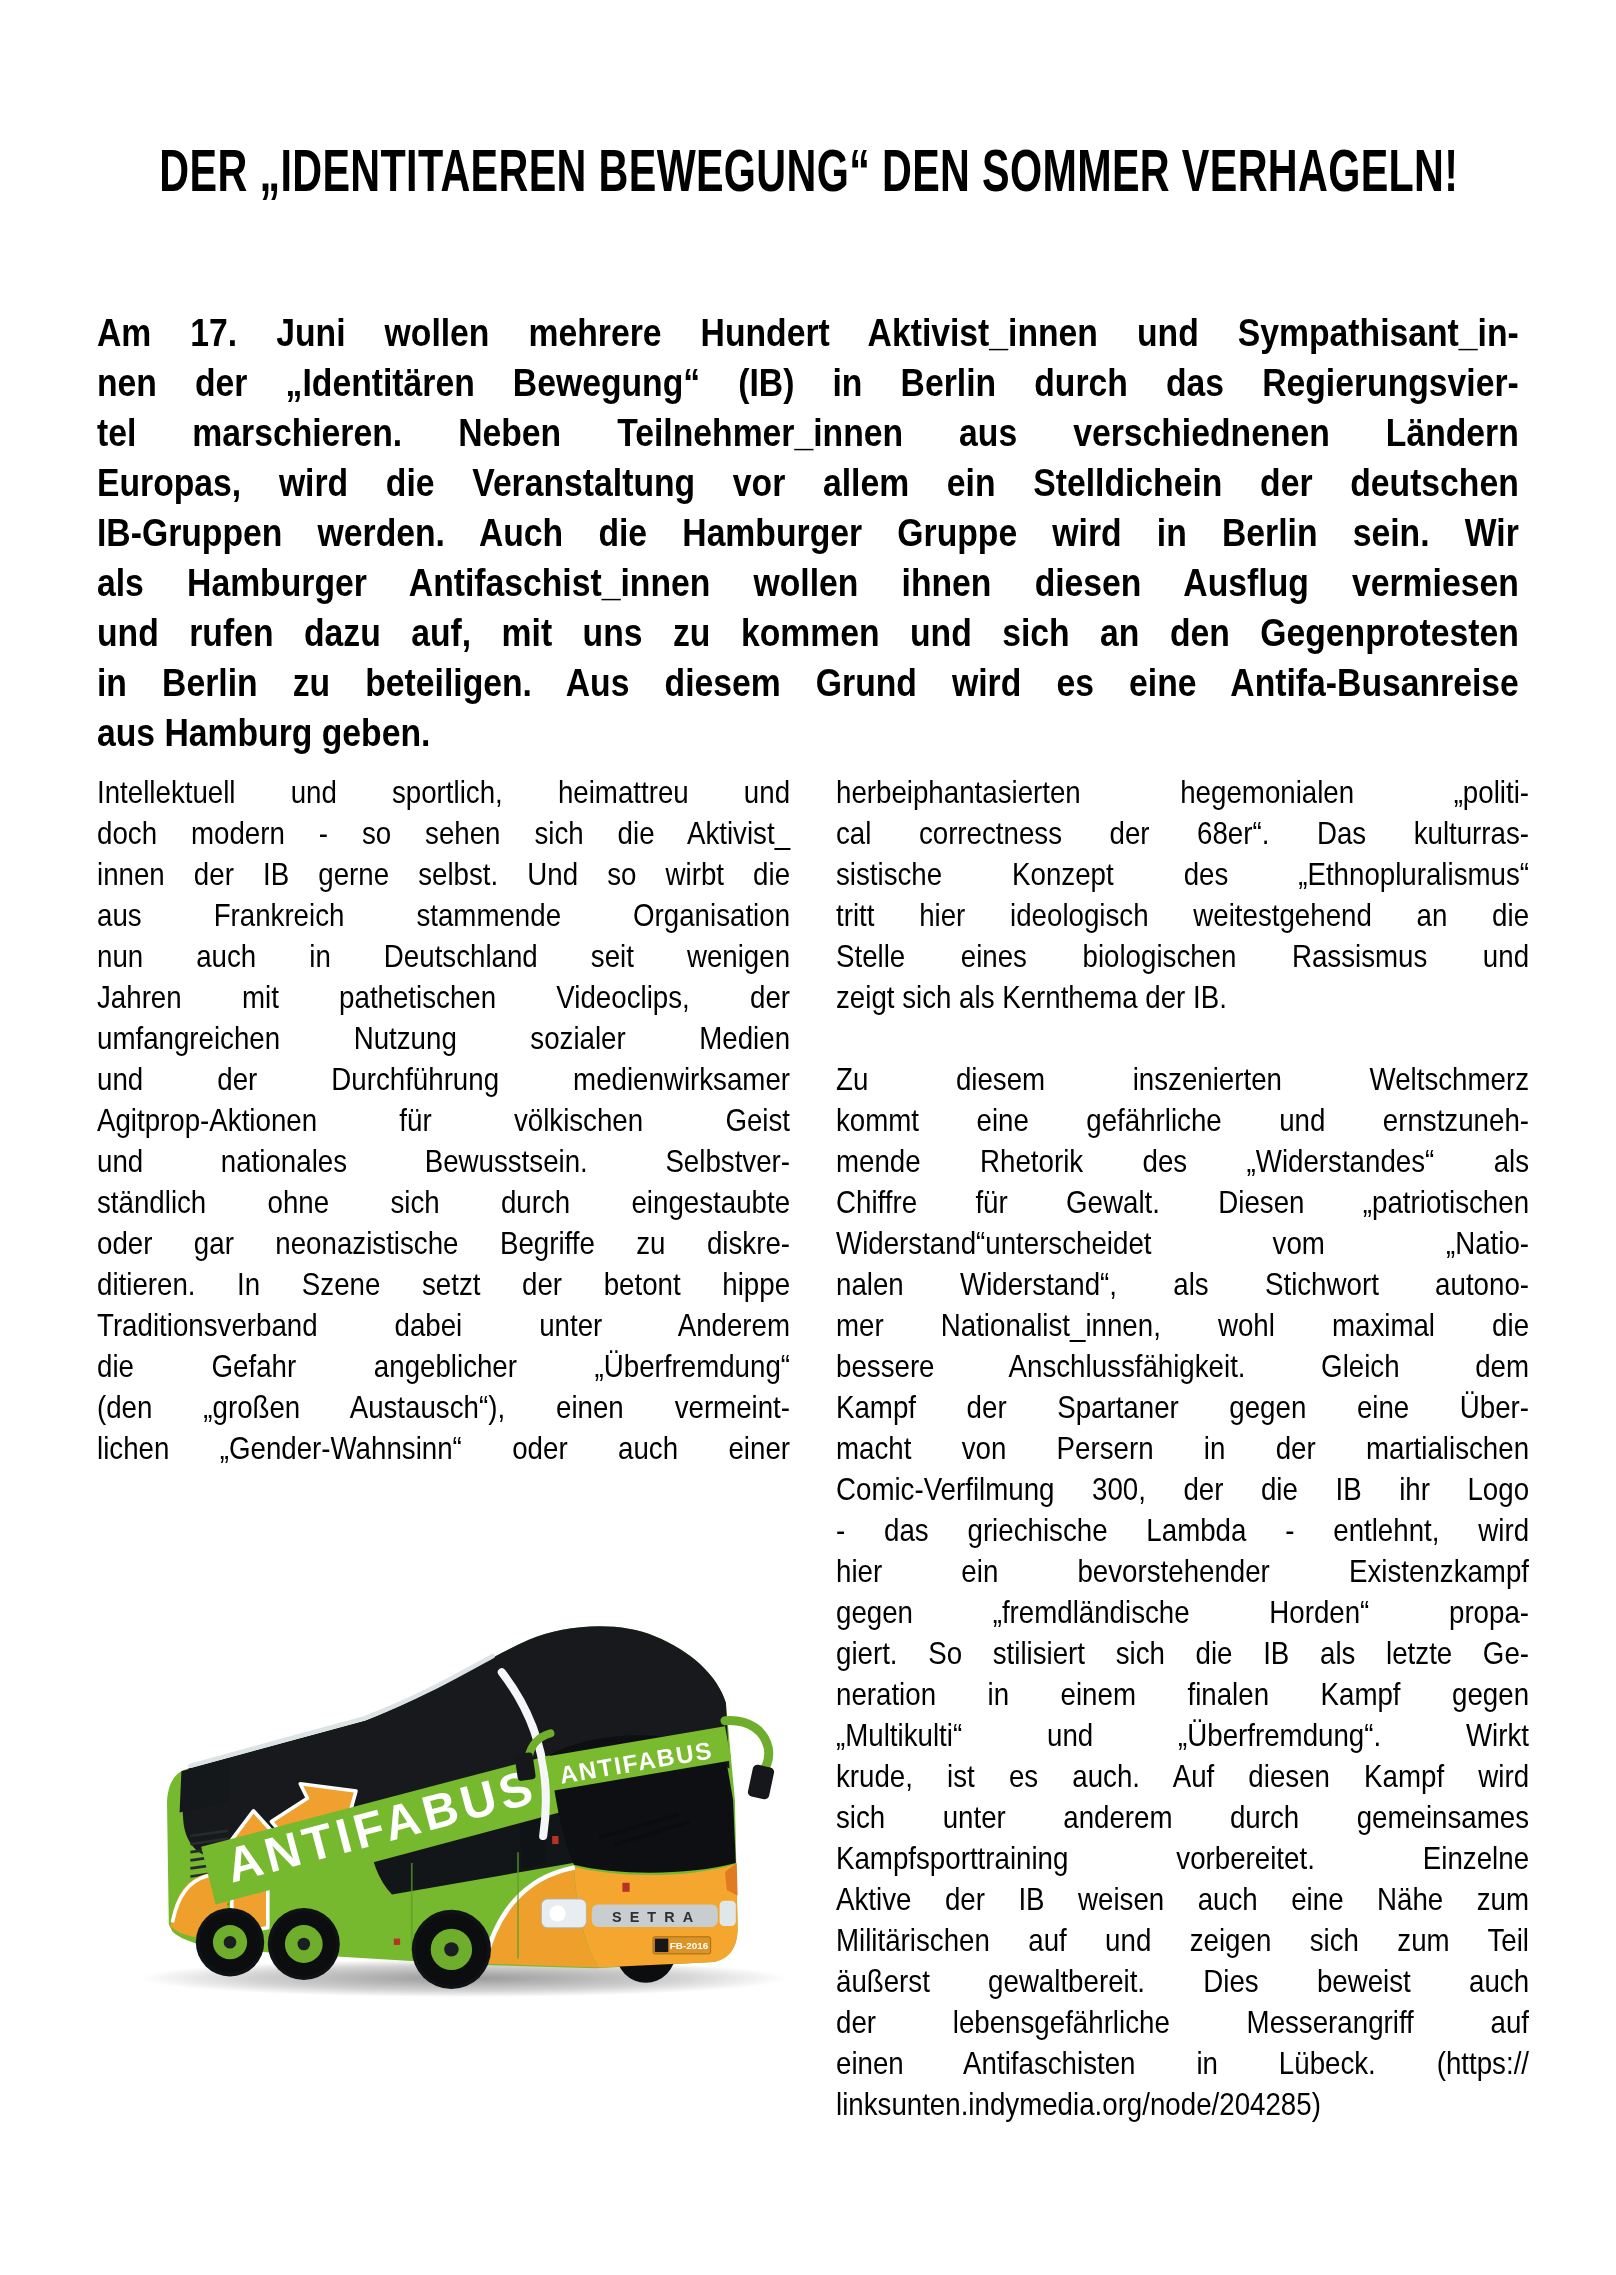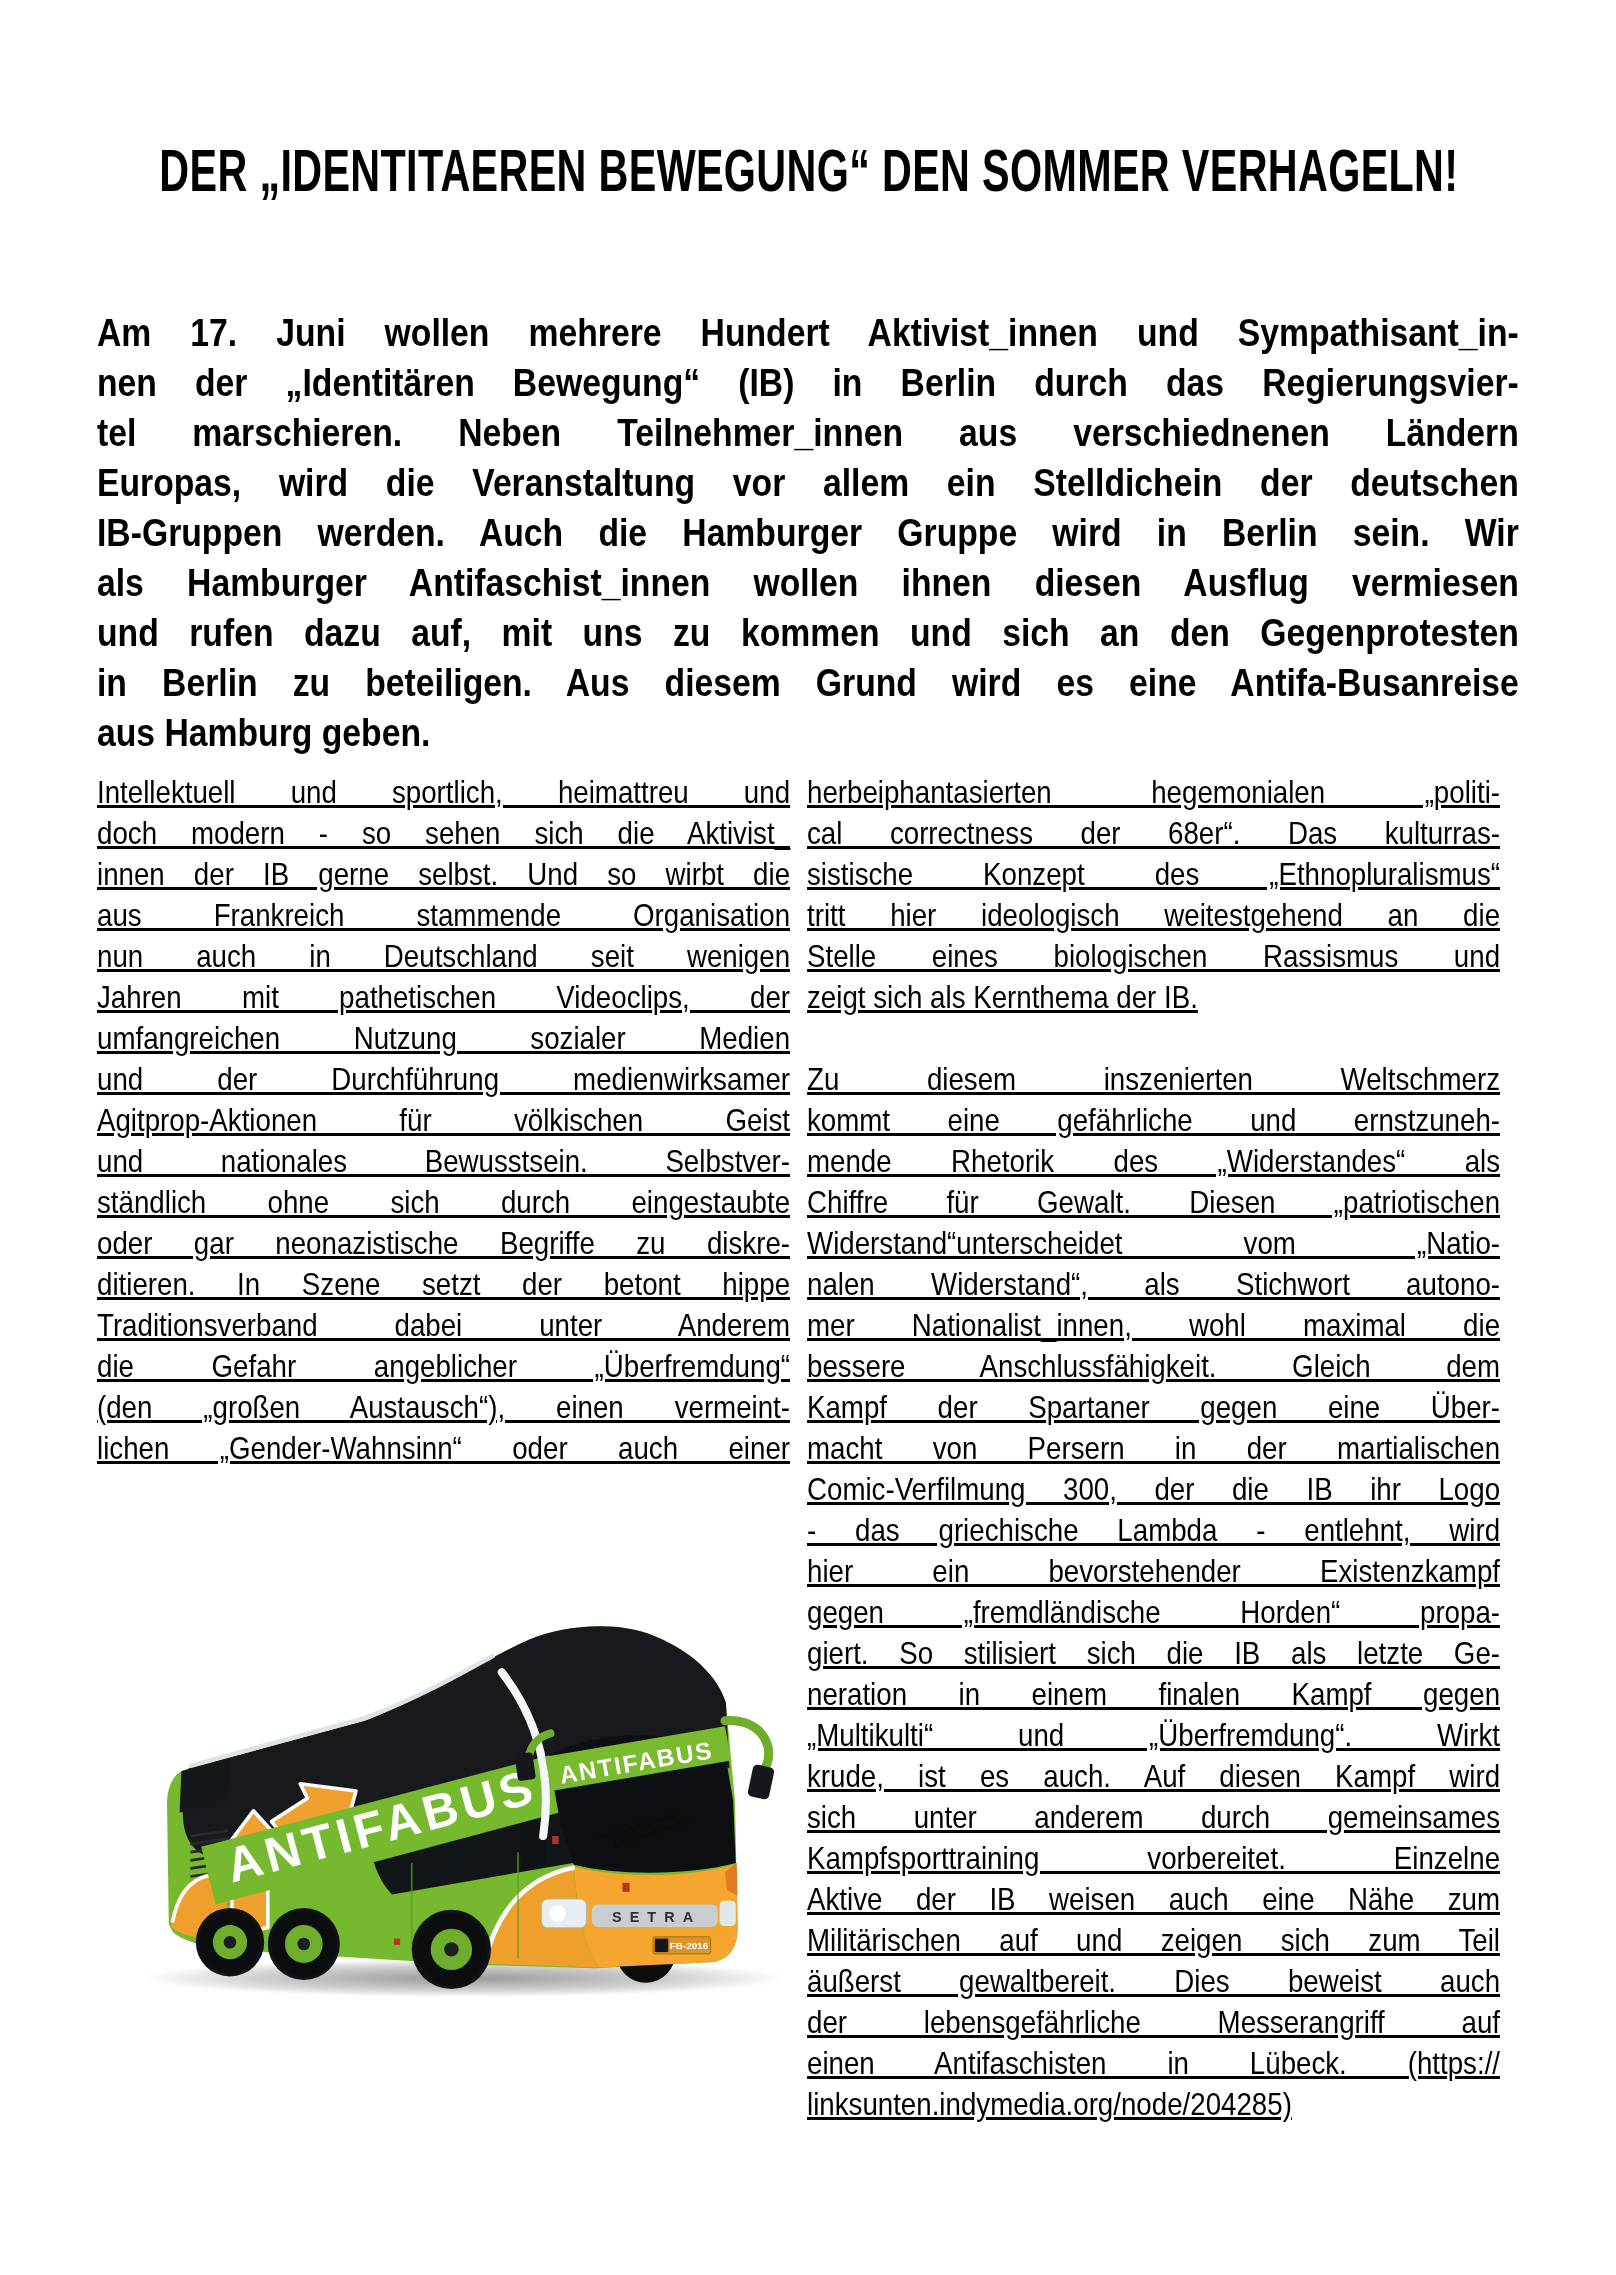--- a/index.html
+++ b/index.html
@@ -10,23 +10,23 @@
   .title-wrap{position:absolute;top:137px;left:0;width:1617px;display:flex;justify-content:center;}
   .title{
     font-size:59px;font-weight:bold;white-space:nowrap;
     transform:scaleX(0.70);transform-origin:center top;letter-spacing:0.5px;
   }
   .intro{position:absolute;left:97px;top:308px;width:1422px;}
   .intro-inner{
     width:1645px;transform:scaleX(0.8643);transform-origin:left top;
     font-weight:bold;font-size:39px;line-height:50px;
   }
-  .col{position:absolute;top:772px;width:693px;text-decoration:underline;}
+  .col{position:absolute;top:772px;width:693px;}
   .col-left{left:97px;}
-  .col-right{left:807px;}
+  .col-right{left:836px;}
   .col-inner{
     width:801px;transform:scaleX(0.8652);transform-origin:left top;
     font-size:32px;line-height:41px;
   }
   .para{margin:0 0 41px 0;}
   .para:last-child{margin-bottom:0;}
   .jline{text-align:justify;text-align-last:justify;}
   .jline.flush{text-align-last:left;}
   .bus{position:absolute;left:95px;top:1566px;width:720px;height:441px;}
   svg text{font-family:"Liberation Sans",sans-serif;}

